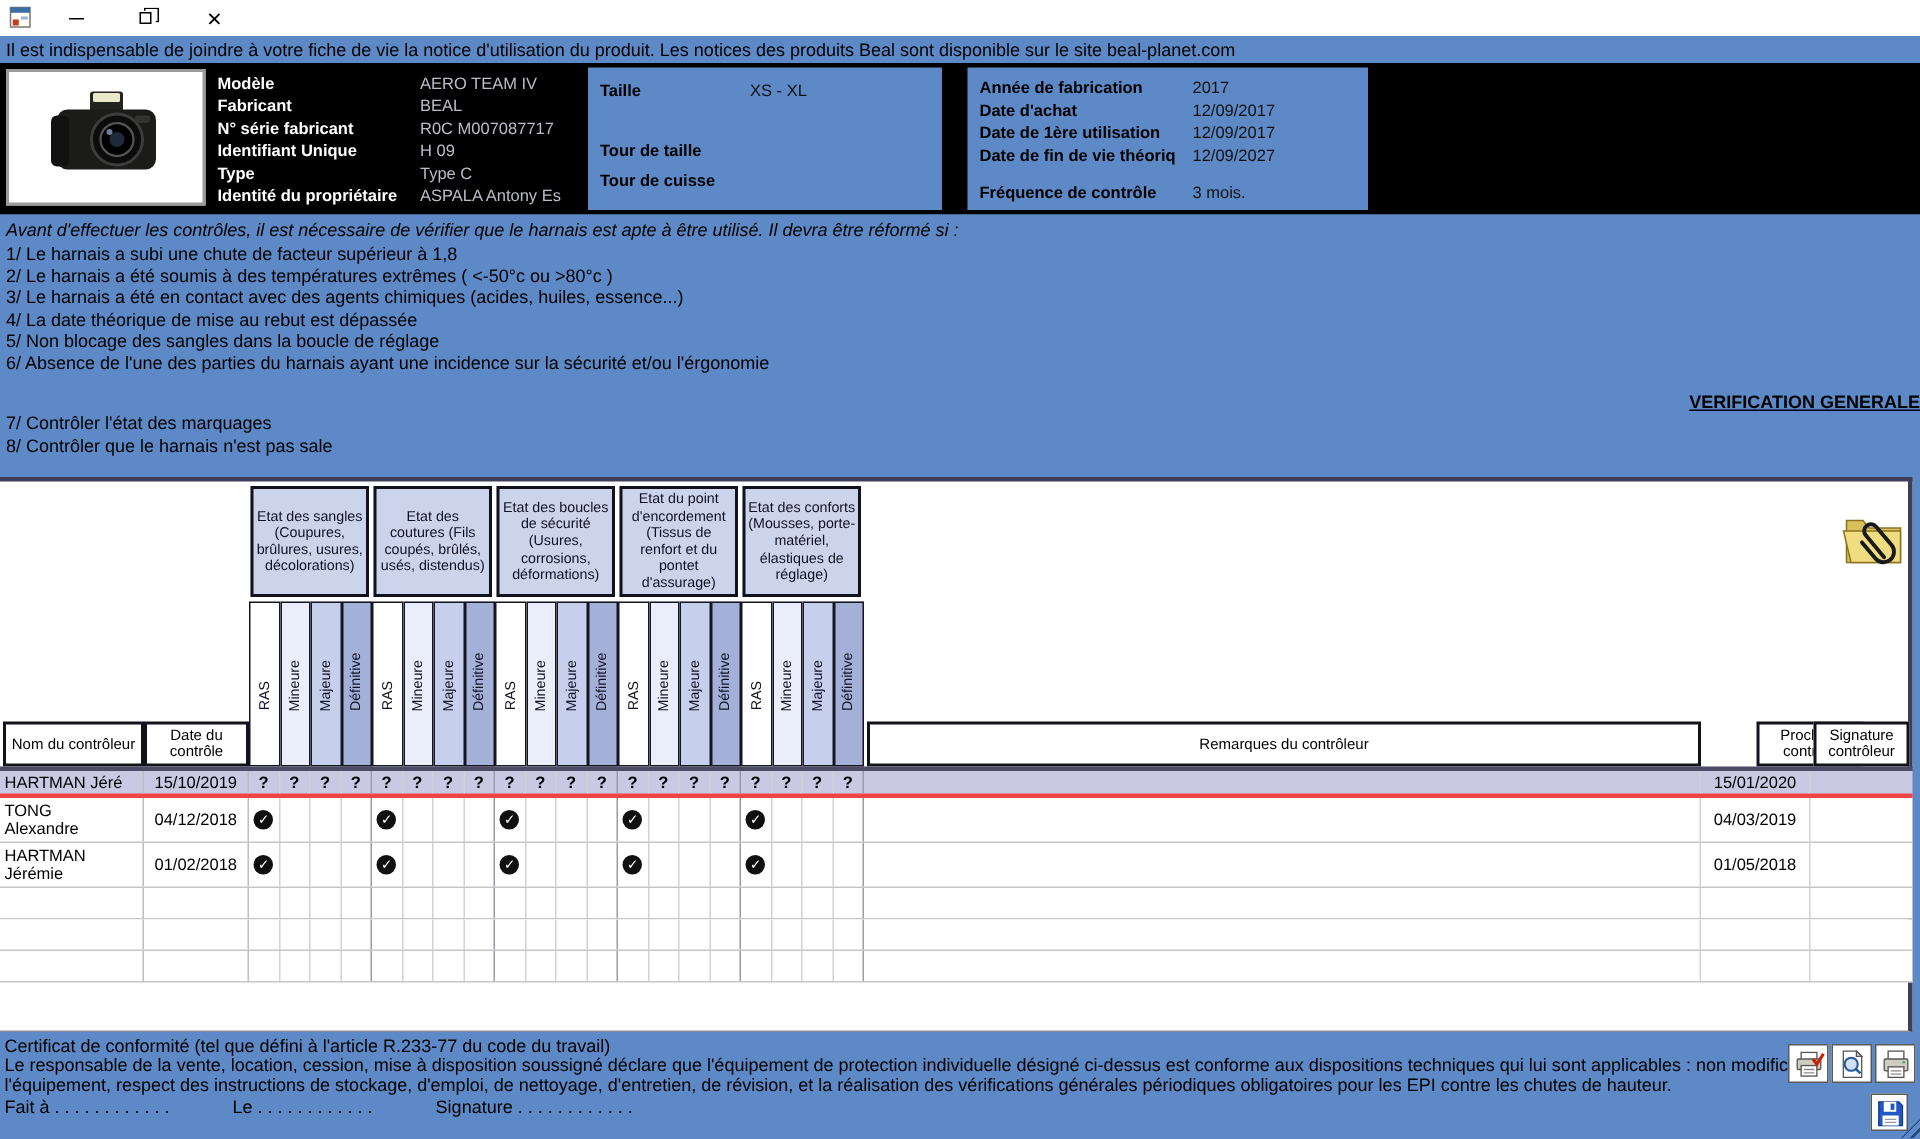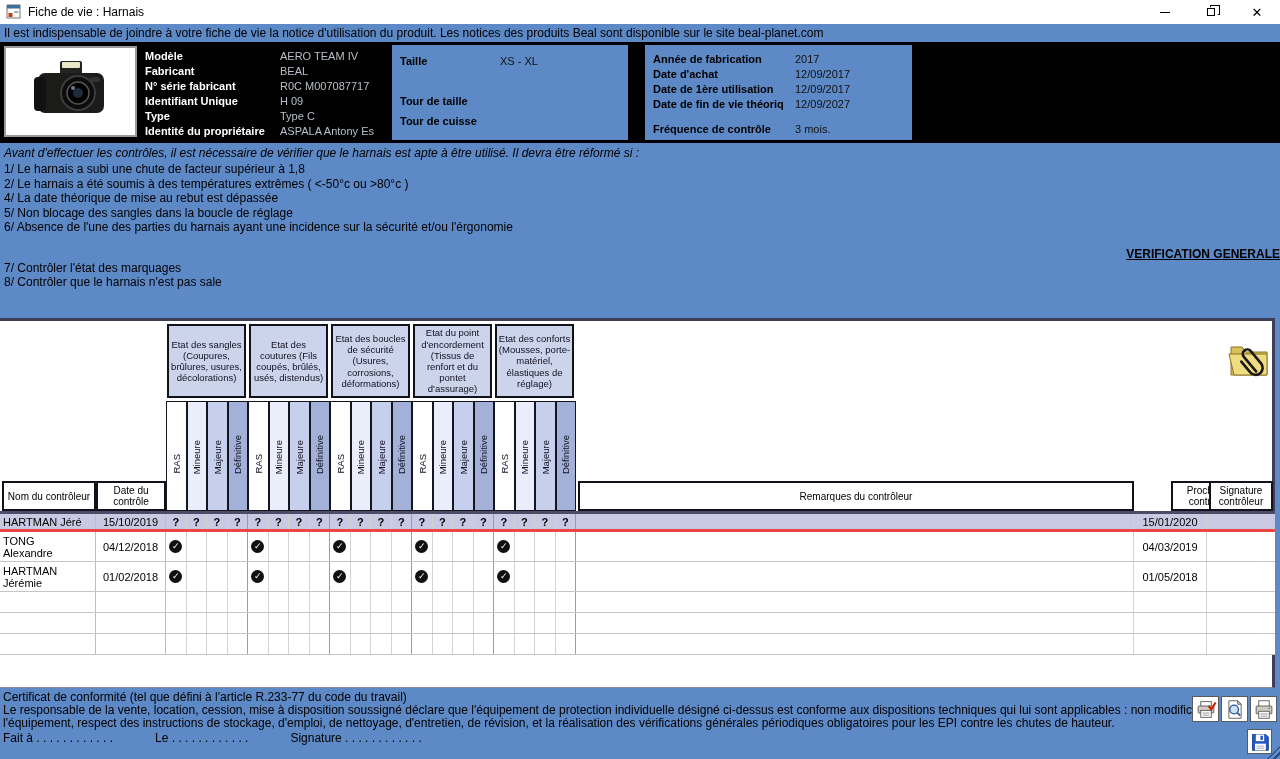--- a/index.html
+++ b/index.html
@@ -76,21 +76,20 @@
 </head>
 <body>
 
 <div class="titlebar">
   <svg class="appicon" viewBox="0 0 16 16">
     <rect x="1" y="1" width="13" height="13" fill="#fffef0" stroke="#777"></rect>
     <rect x="1" y="1" width="13" height="3.5" fill="#3b6ea5"></rect>
     <rect x="2.5" y="9" width="4" height="4" fill="#c23b22"></rect>
     <rect x="8" y="7" width="4.5" height="2" fill="#9ab0d8"></rect>
   </svg>
-  <span class="title">Fiche de vie : Harnais</span>
   <div class="capbtn">
       <span class="minglyph"></span>
     </div>
   <div class="capbtn">
       <span class="restoreglyph"></span>
     </div>
   <div class="capbtn">
       <span class="closeglyph">✕</span>
     </div>
 </div>
@@ -174,20 +173,21 @@
         <span class="lab">Fréquence de contrôle</span>
         <span class="val">3 mois.</span>
       </div>
   </div>
 </div>
 
 <div class="verif">
   <div class="intro">Avant d'effectuer les contrôles, il est nécessaire de vérifier que le harnais est apte à être utilisé. Il devra être réformé si :</div>
   <div class="vitem">1/ Le harnais a subi une chute de facteur supérieur à 1,8</div>
   <div class="vitem">2/ Le harnais a été soumis à des températures extrêmes ( &lt;-50°c ou &gt;80°c )</div>
+  <div class="vitem">3/ Le harnais a été en contact avec des agents chimiques (acides, huiles, essence...)</div>
   <div class="vitem">4/ La date théorique de mise au rebut est dépassée</div>
   <div class="vitem">5/ Non blocage des sangles dans la boucle de réglage</div>
   <div class="vitem">6/ Absence de l'une des parties du harnais ayant une incidence sur la sécurité et/ou l'érgonomie</div>
   <div class="vtitle gap">VERIFICATION GENERALE</div>
   <div class="vitem">7/ Contrôler l'état des marquages</div>
   <div class="vitem">8/ Contrôler que le harnais n'est pas sale</div>
 </div>
 
 <div class="table-area">
   <div class="hcell" style="left:2px; width:94px;">Nom du contrôleur</div>

